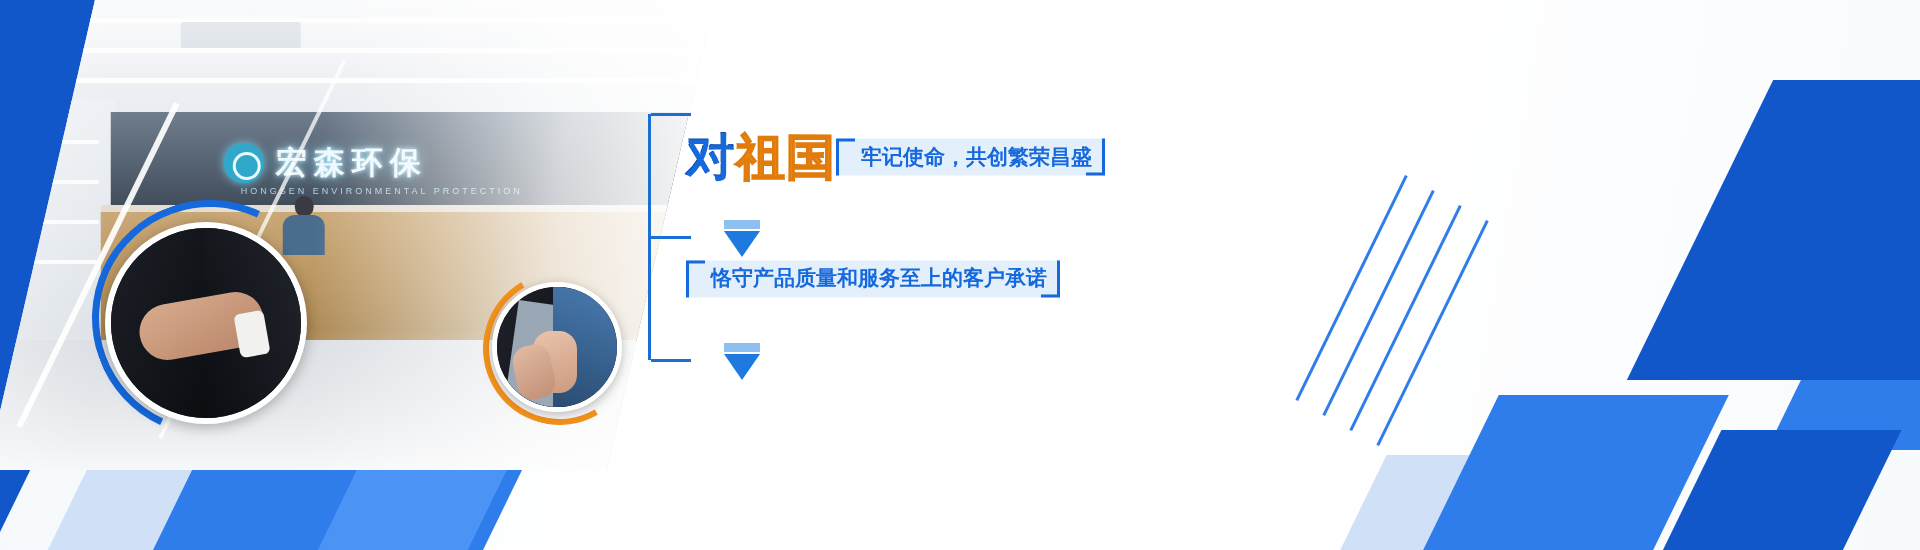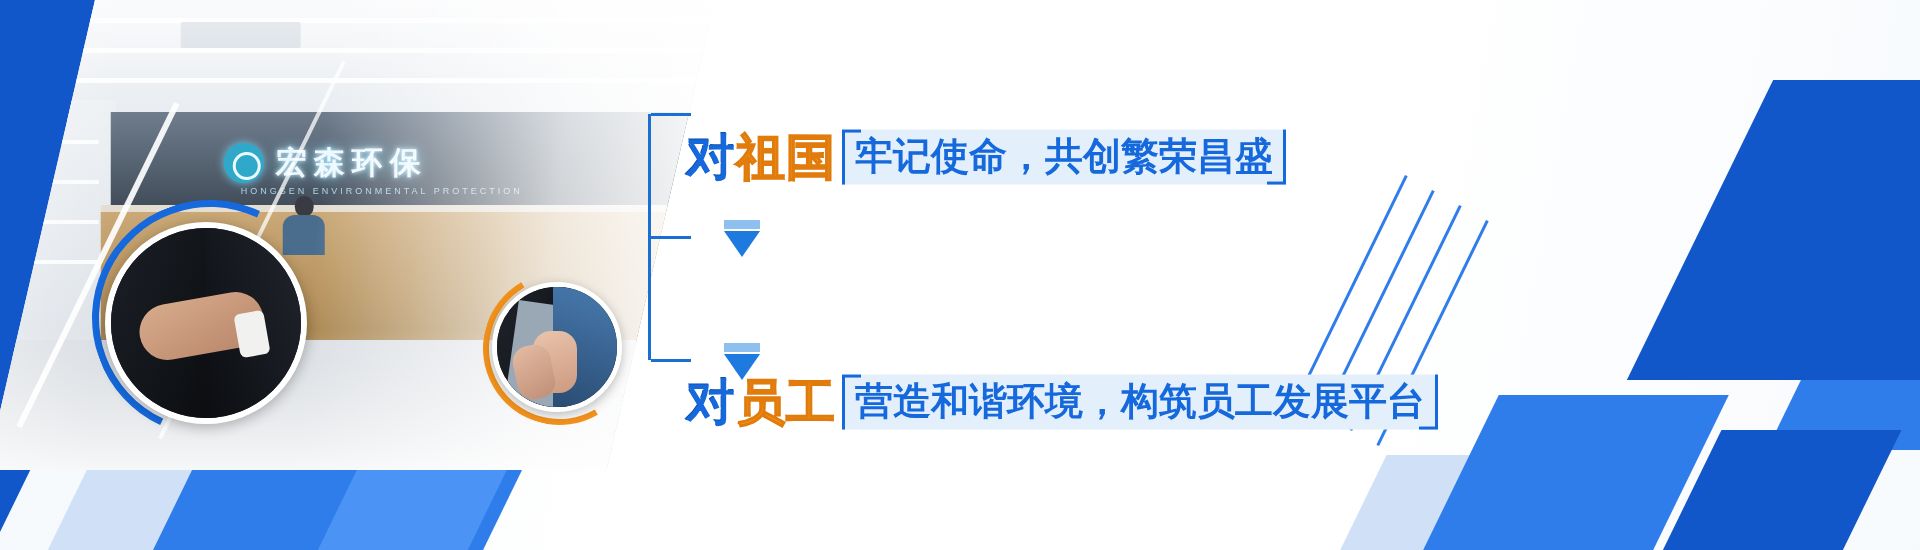--- a/index.html
+++ b/index.html
@@ -251,27 +251,26 @@
   .kw .blue{
     color:#1569dd;
     text-shadow:1.5px 1.5px 0 #ffffff,-0.5px -0.5px 0 #0d4fa8;
   }
   .kw .orange{
     color:#f5a01b;
     -webkit-text-stroke:1.5px #e07b0c;
     text-shadow:2px 2px 0 #ffffff;
   }
   .desc{
-    margin-left:6px;
-    font-size:38px;font-weight:700;color:#1569dd;
+    font-size:21px;font-weight:700;color:#1569dd;
     font-family:"DejaVu Sans","Liberation Sans",sans-serif;
     background:#e3effb;
     border-left:3px solid #1569dd;
     border-right:3px solid #1569dd;
-    padding:7px 10px 8px 10px;
+    padding:7px 10px 8px 22px;
     line-height:1.05;
     position:relative;
     letter-spacing:0px;
   }
   .desc:before,.desc:after{
     content:"";position:absolute;height:3px;background:#1569dd;width:16px;
   }
   .desc:before{left:0;top:0;}
   .desc:after{right:0;bottom:0;}
 
@@ -380,28 +379,23 @@
       </span>
       <span class="desc">牢记使命，共创繁荣昌盛</span>
     </div>
 
     <div class="arrow arrow1">
       <div class="top"></div>
       <div class="tri"></div>
     </div>
 
     <div class="row row2">
+      <span class="desc">恪守产品质量和服务至上的客户承诺</span>
     </div>
 
     <div class="arrow arrow2">
       <div class="top"></div>
       <div class="tri"></div>
     </div>
 
-    <div class="row row3">
-      <span class="kw">
-        <span class="blue">对</span><span class="orange">员工</span>
-      </span>
-      <span class="desc">营造和谐环境，构筑员工发展平台</span>
-    </div>
 
   </div>
 </div>
 
 </body></html>

